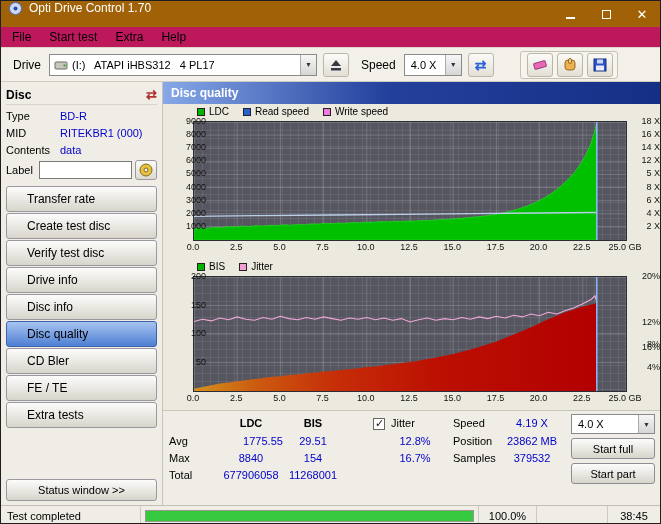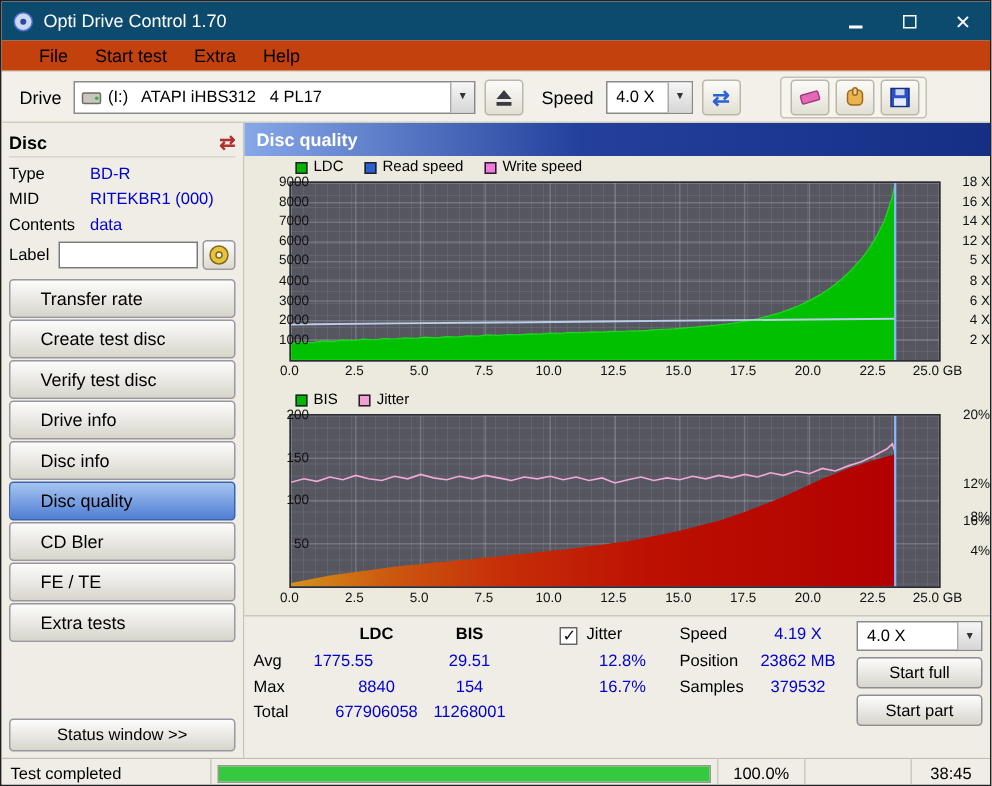--- a/index.html
+++ b/index.html
@@ -1,29 +1,29 @@
 <!DOCTYPE html>
 <html><head>
 <meta charset="utf-8">
 <style>
   *{box-sizing:border-box;margin:0;padding:0}
   body{margin:0;background:#8a8a8a;font-family:"Liberation Sans",sans-serif}
   #window{position:relative;width:661px;height:524px;background:#efede5;border:1px solid #1f1f1f;overflow:hidden}
 
   
-  #titlebar{height:26px;background:#0c4a6e;display:flex;align-items:center;color:#fff}
+  #titlebar{height:26px;background:#a16207;display:flex;color:#fff}
   #app-icon{width:15px;height:15px;margin:0 6px 0 7px;display:flex}
   #title-text{font-size:12px}
   .tb-btns{margin-left:auto;display:flex;height:100%}
   .tb-btn{width:36px;display:flex;align-items:center;justify-content:center;color:#fff;font-size:13px}
   .glyph-min{width:9px;height:2px;background:#fff;margin-top:8px}
   .glyph-max{width:9px;height:9px;border:1px solid #fff}
 
   
-  #menubar{height:21px;background:#c2410c;display:flex;align-items:center;border-bottom:1px solid #dad7cb;padding-left:16px}
+  #menubar{height:21px;background:#be185d;display:flex;align-items:center;border-bottom:1px solid #dad7cb;padding-left:2px}
   .menu-item{padding:3px 9px;font-size:12px}
   #toolbar{height:34px;background:#f2f0e9;border-bottom:1px solid #cfccc0;display:flex;align-items:center}
   .tb-label{font-size:12px;margin-left:12px;font-weight:bold}
   .combo{height:22px;background:#fff;border:1px solid #8a8a8a;display:flex;align-items:center;font-size:11px}
   .combo-text{white-space:pre;overflow:hidden}
   .combo .arrow{margin-left:auto;width:16px;height:100%;background:linear-gradient(#f6f6f6,#d6d6d6);border-left:1px solid #aaa;display:flex;align-items:center;justify-content:center;font-size:7px;color:#333}
   #drive-combo{width:268px;margin-left:8px;padding-left:4px;gap:4px}
   #speed-combo{width:58px;margin-left:8px;padding-left:6px}
   .tool-btn{width:26px;height:24px;margin-left:6px;border:1px solid #b9b6aa;border-radius:3px;background:linear-gradient(#fcfbf8,#e2dfd4);display:flex;align-items:center;justify-content:center}
   .tool-group{display:flex;margin-left:26px;border:1px solid #c4c1b5;border-radius:3px;padding:1px 4px;background:#f6f4ed;align-items:center}
@@ -356,21 +356,21 @@
 
       <div id="stats">
         <span class="st hdr" style="left:46px;top:6px;width:84px;text-align:center">LDC</span>
         <span class="st hdr" style="left:112px;top:6px;width:76px;text-align:center">BIS</span>
         <span class="cb checked" id="jitter-cb" style="left:210px;top:7px"></span>
         <span class="st" style="left:228px;top:6px">Jitter</span>
         <span class="st" style="left:290px;top:6px">Speed</span>
         <span class="st val" style="left:332px;top:6px;width:74px;text-align:center">4.19 X</span>
 
         <span class="st" style="left:6px;top:24px">Avg</span>
-        <span class="st val" style="left:46px;top:24px;width:84px;">1775.55</span>
+        <span class="st val" style="left:58px;top:24px;width:84px;text-align:center">1775.55</span>
         <span class="st val" style="left:112px;top:24px;width:76px;text-align:center">29.51</span>
         <span class="st val" style="left:224px;top:24px;width:56px;text-align:center">12.8%</span>
         <span class="st" style="left:290px;top:24px">Position</span>
         <span class="st val" style="left:332px;top:24px;width:74px;text-align:center">23862 MB</span>
 
         <span class="st" style="left:6px;top:41px">Max</span>
         <span class="st val" style="left:46px;top:41px;width:84px;text-align:center">8840</span>
         <span class="st val" style="left:112px;top:41px;width:76px;text-align:center">154</span>
         <span class="st val" style="left:224px;top:41px;width:56px;text-align:center">16.7%</span>
         <span class="st" style="left:290px;top:41px">Samples</span>

